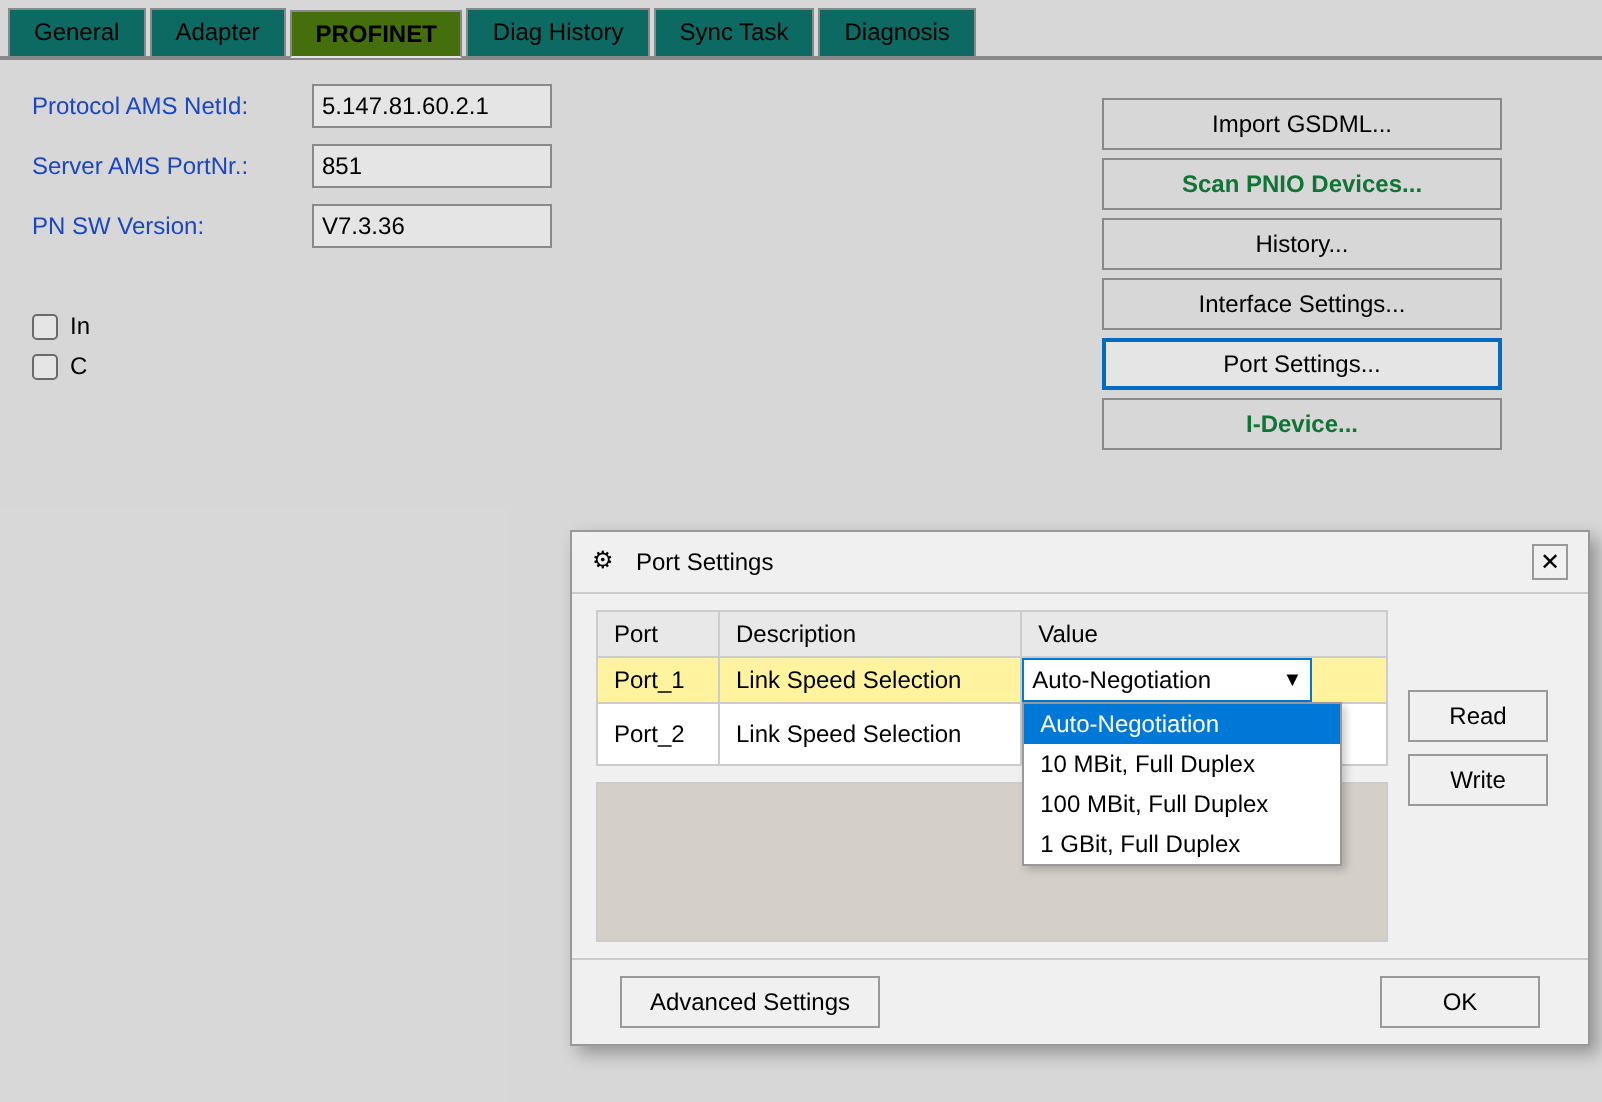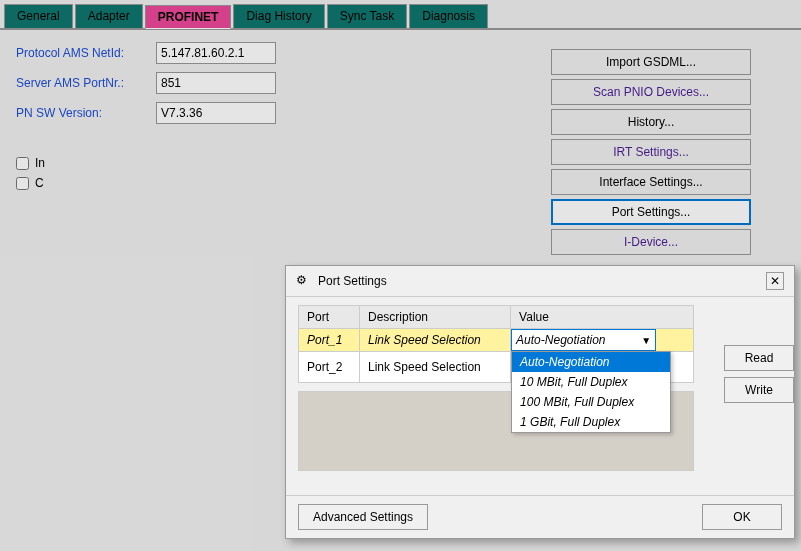--- a/index.html
+++ b/index.html
@@ -33,21 +33,21 @@
       padding: 4px 12px;
       border: 1px solid #999;
       border-bottom: none;
       background: #0f766e;
       cursor: pointer;
       margin-right: 2px;
       font-size: 12px;
       color: #000;
     }
     .tab.active {
-      background: #ec4899;
+      background: #4d7c0f;
       font-weight: bold;
       border-bottom: 1px solid #fff;
       position: relative;
       bottom: -1px;
       z-index: 1;
     }
 
     
     .content-area {
       padding: 12px 16px;
@@ -88,22 +88,23 @@
       height: 26px;
       border: 1px solid #999;
       background: #f0f0f0;
       font-size: 12px;
       cursor: pointer;
       display: flex;
       align-items: center;
       justify-content: center;
     }
     .btn:disabled {
-      color: #4c1d95;
+      color: #15803d;
       cursor: default;
+      font-weight: bold;
     }
     .btn.highlighted {
       background: #fff;
       border: 2px solid #0078d7;
     }
 
     
     .checkbox-row {
       display: flex;
       align-items: center;
@@ -182,21 +183,20 @@
       margin-left: 24px;
     }
     .port-table td {
       border: 1px solid #ccc;
       padding: 4px 8px;
       font-size: 12px;
       background: #fff;
     }
     .port-table tr.highlighted-row td {
       background: #fff3a0;
-      font-style: italic;
     }
     .port-table tr.highlighted-row td:first-child {
       background: #fff3a0;
     }
 
     
     .value-select {
       width: 140px;
       height: 22px;
       border: 1px solid #999;
@@ -237,21 +237,21 @@
       cursor: pointer;
     }
     .dropdown-list-item.selected {
       background: #0078d7;
       color: #fff;
     }
 
     
     .modal-right-btns {
       position: absolute;
-      right: 0;
+      right: 20px;
       top: 48px;
       display: flex;
       flex-direction: column;
       gap: 6px;
       border-radius: 11px;
     }
     .modal-btn {
       width: 70px;
       height: 26px;
       border: 1px solid #999;
@@ -261,23 +261,23 @@
       display: flex;
       align-items: center;
       justify-content: center;
     }
 
     
     .modal-footer {
       display: flex;
       justify-content: space-between;
       align-items: center;
-      padding: 8px 12px;
+      padding: 8px 24px;
       border-top: 1px solid #ccc;
-      margin-top: 16px;
+      margin-top: 0;
     }
 
     
     .table-gray-area {
       background: #d4d0c8;
       height: 80px;
       border: 1px solid #ccc;
     }
 
     
@@ -315,21 +315,20 @@
     </div>
     <div class="form-row">
       <span class="form-label">PN SW Version:</span>
       <input class="form-input" type="text" value="V7.3.36" style="">
     </div>
 
     <div class="buttons-col">
       <button class="btn">Import GSDML...</button>
       <button class="btn" disabled="">Scan PNIO Devices...</button>
       <button class="btn">History...</button>
-      <button class="btn" disabled="">IRT Settings...</button>
       <button class="btn">Interface Settings...</button>
       <button class="btn highlighted">Port Settings...</button>
       <button class="btn" disabled="">I-Device...</button>
     </div>
 
     <div class="main-checkboxes" style="margin-top:32px;">
       <div class="checkbox-row">
         <input type="checkbox" style="">
         <span>In</span>
       </div>

